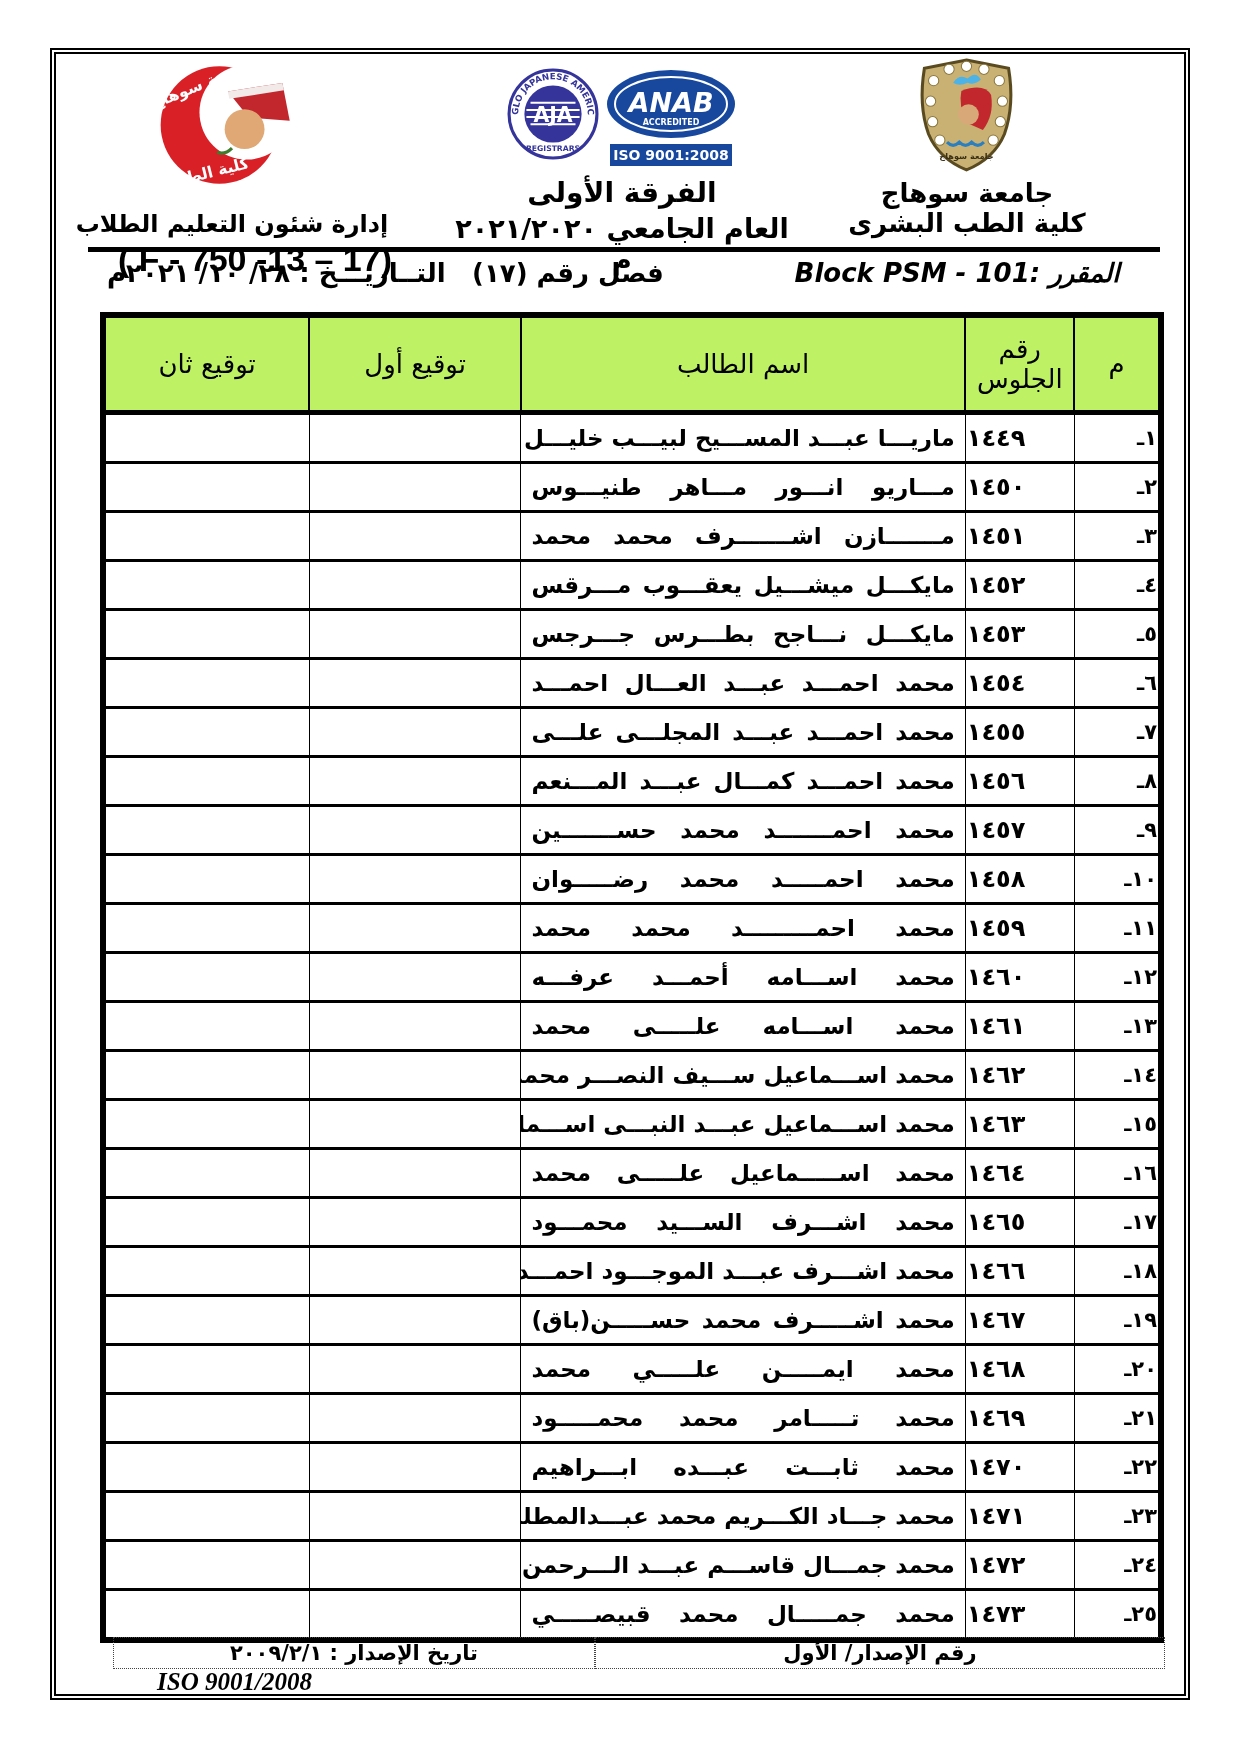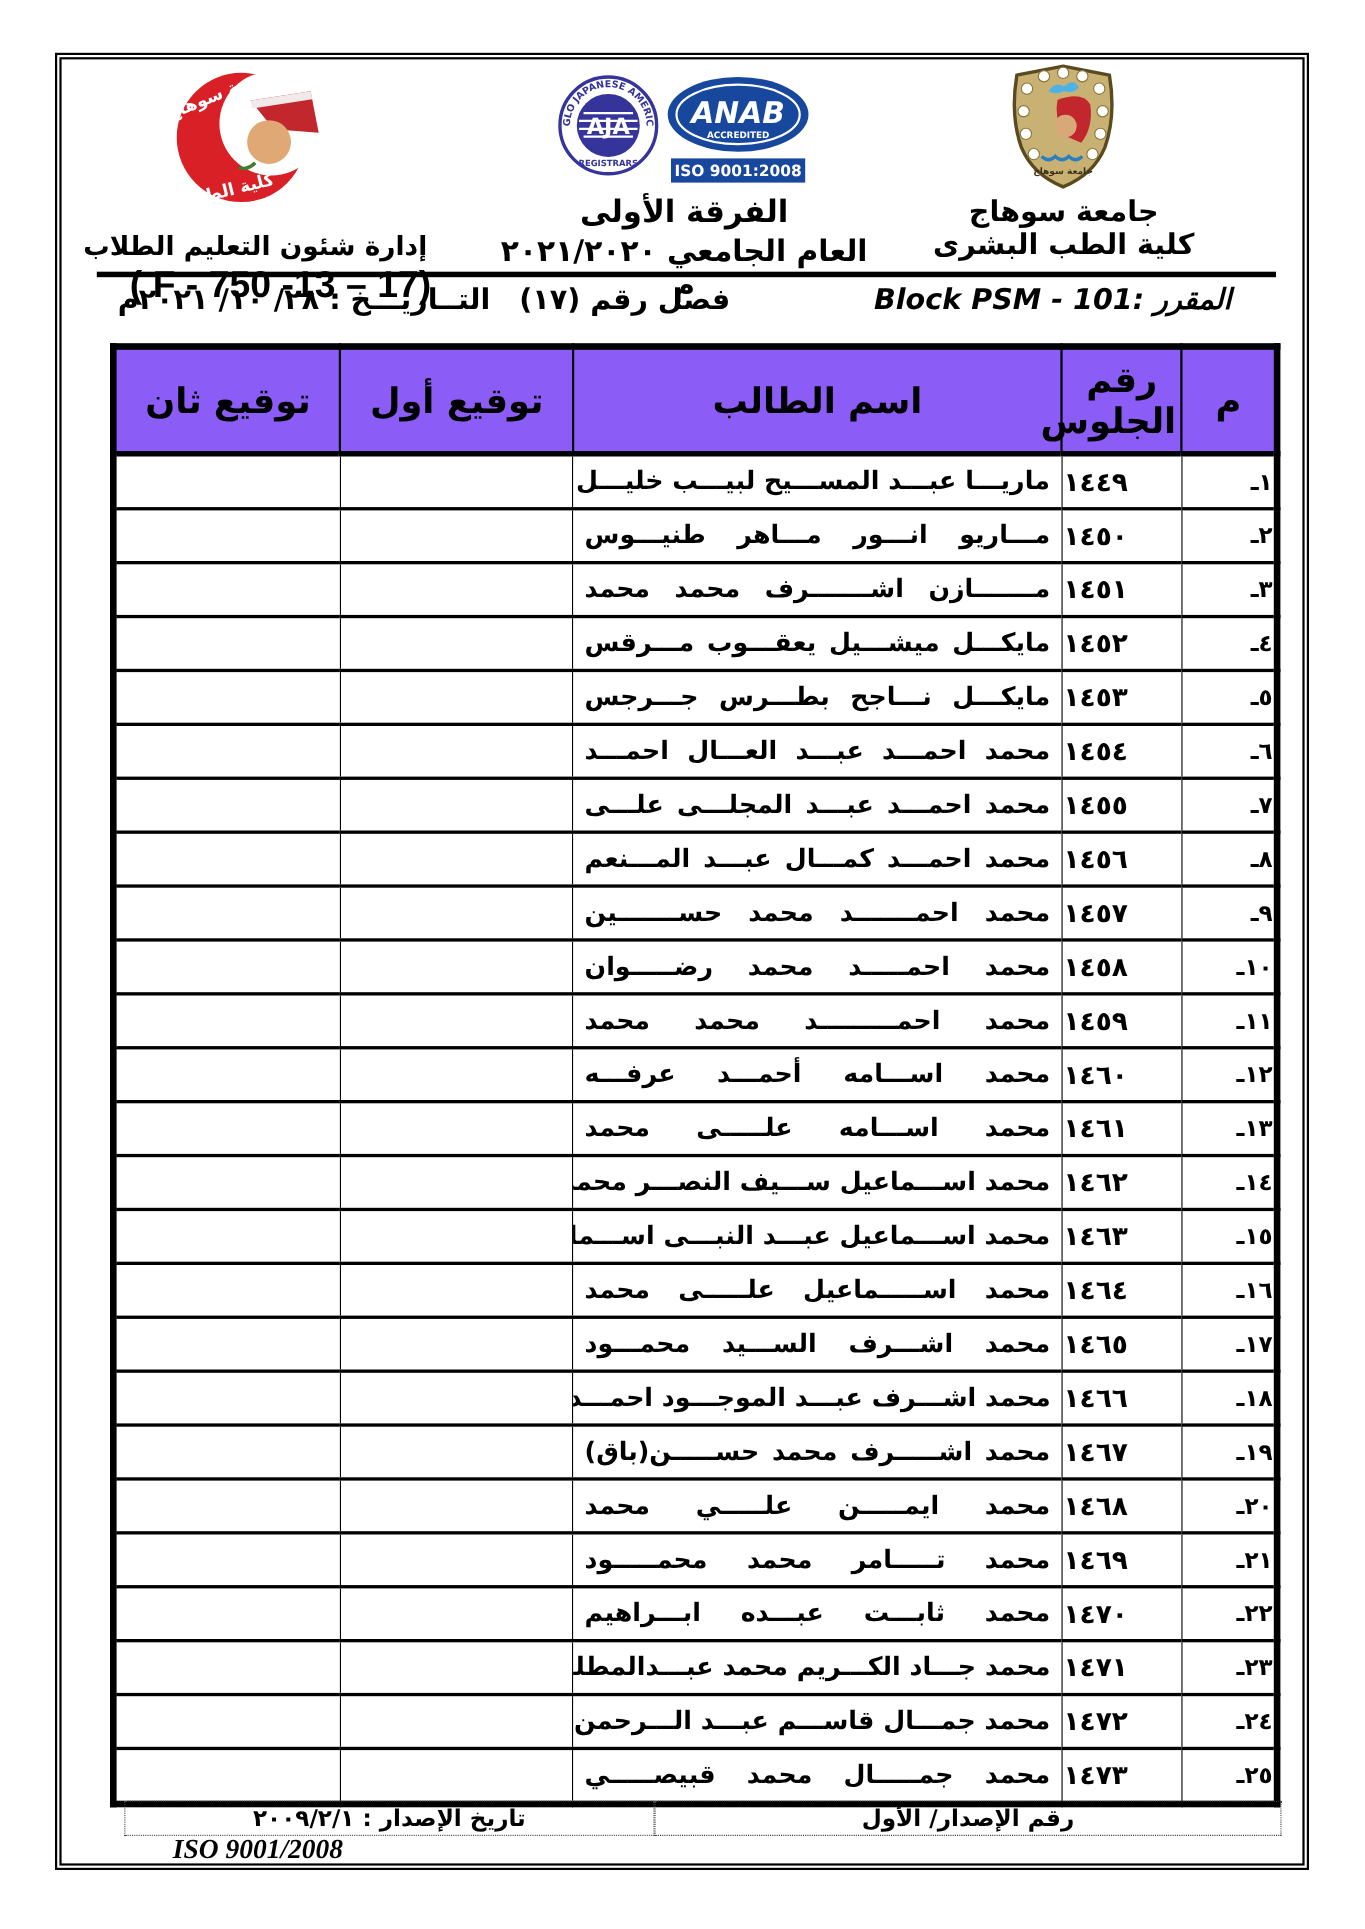--- a/index.html
+++ b/index.html
@@ -29,22 +29,22 @@
 
   .course-line{left:0;top:208px;width:100%;height:44px;direction:rtl;}
   .course-item{position:absolute;font-size:26px;white-space:nowrap;direction:rtl;}
   .ci-course{left:700px;width:410px;text-align:center;font-style:italic;}
   .ci-section{left:420px;width:210px;text-align:left;}
   .ci-date{left:55px;width:360px;text-align:left;}
 
   
   table.roster{position:absolute;left:48px;top:262px;width:1064px;border-collapse:collapse;
     direction:rtl;table-layout:fixed;}
-  table.roster th{background:#8b5cf6;border:2px solid #000;border-bottom:5px solid #000;
-    height:92px;font-size:32px;font-weight:bold;text-align:center;vertical-align:middle;padding:0 4px;}
+  table.roster th{background:#bef264;border:2px solid #000;border-bottom:5px solid #000;
+    height:92px;font-size:26px;font-weight:normal;text-align:center;vertical-align:middle;padding:0 4px;}
   table.roster td{border:1px solid #000;border-bottom:3px solid #000;height:44px;
     vertical-align:middle;overflow:hidden;}
   table.roster{border:6px solid #000;}
   td.idx{font-size:21px;}
   td.seat{text-align:left;font-size:24px;letter-spacing:4px;}
   td.name{font-size:23px;padding:0 10px;text-align:justify;text-align-last:justify;white-space:nowrap;}
   td.sig1,td.sig2{background:#fff;}
 
   
   .foot-cell{position:absolute;height:30px;border:1px dotted #444;font-size:21px;

